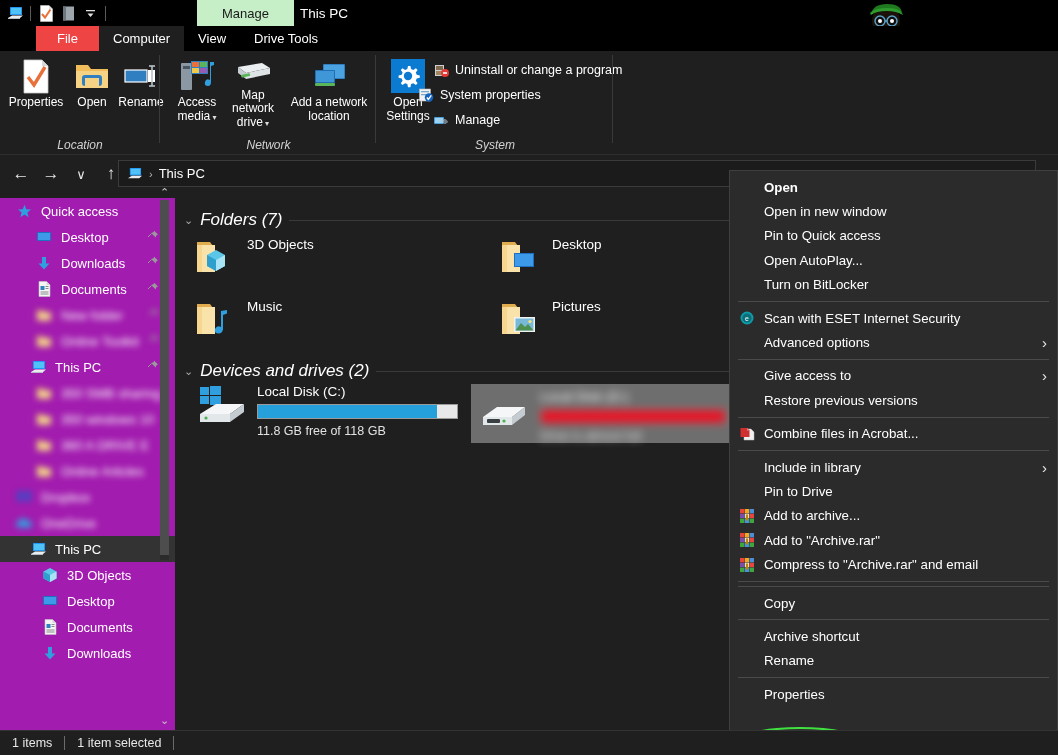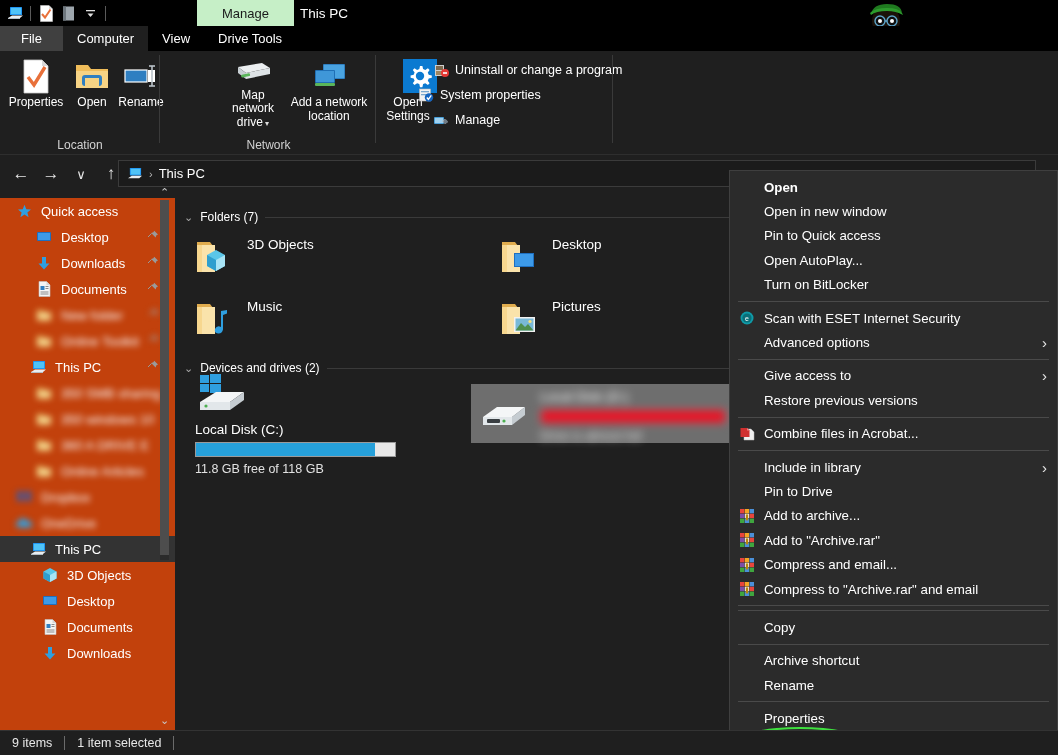--- a/index.html
+++ b/index.html
@@ -43,33 +43,33 @@
   
   .ribbon-tabs {
     position: absolute; left: 0; top: 26px; width: 1058px; height: 25px;
     background: #000000;
     display: flex; align-items: stretch;
   }
   .rtab {
     display: flex; align-items: center; justify-content: center;
     font-size: 13px; color: #ffffff; padding: 0 14px; height: 25px;
   }
-  .rtab.file { background: #404040; min-width: 63px; }
+  .rtab.file { background: #ef4444; min-width: 63px; margin-left: 36px; }
   .rtab.active { background: #1f1f1f; min-width: 77px; }
 
   
   .ribbon {
     position: absolute; left: 0; top: 51px; width: 1058px; height: 104px;
     background: #1f1f1f;
     border-bottom: 1px solid #2e2e2e;
   }
   .rgroup { position: absolute; top: 0; height: 104px; }
   .rgroup .grp-label {
     position: absolute; bottom: 3px; left: 0; width: 100%;
-    text-align: center; font-size: 12px; color: #d2d2d2;
+    text-align: center; font-size: 12px; color: #d2d2d2; font-style: italic;
   }
   .rgroup .grp-div {
     position: absolute; right: 0; top: 4px; width: 1px; height: 88px; background: #3a3a3a;
   }
   .big-btn {
     position: absolute; top: 5px; width: 68px; height: 74px;
     display: flex; flex-direction: column; align-items: center;
     color: #ffffff; font-size: 12px; text-align: center; line-height: 1.15;
   }
   .big-btn .bico { height: 40px; display: flex; align-items: center; justify-content: center; }
@@ -94,21 +94,21 @@
     position: absolute; left: 118px; top: 160px; width: 918px; height: 27px;
     background: #1b1b1b; border: 1px solid #3b3b3b;
     display: flex; align-items: center; padding-left: 8px; gap: 6px;
     font-size: 13px; color: #ffffff;
   }
   .crumb-sep { color: #b9b9b9; font-size: 11px; }
 
   
   .sidebar {
     position: absolute; left: 0; top: 198px; width: 175px; height: 532px;
-    background: #c2410c; overflow: hidden;
+    background: #a21caf; overflow: hidden;
   }
   .navrow {
     height: 26px; display: flex; align-items: center;
     font-size: 13px; color: #ffffff; position: relative;
   }
   .navrow .nico { width: 20px; height: 18px; display: flex; align-items: center; justify-content: center; margin-right: 7px; }
   .navrow .pin { position: absolute; right: 16px; color: #9a9a9a; font-size: 12px; }
   .navrow.selected { background: #333333; }
   .navrow.blur { filter: blur(3.2px); }
   .navrow .nlabel { white-space: nowrap; overflow: hidden; }
@@ -122,21 +122,21 @@
     color: #c8c8c8; font-size: 11px; text-align: center;
   }
 
   
   .content {
     position: absolute; left: 176px; top: 198px; width: 882px; height: 532px;
     background: #1f1f1f; overflow: hidden;
   }
   .grp-header { position: absolute; display: flex; align-items: center; gap: 7px; }
   .grp-header .chev { color: #aaaaaa; font-size: 11px; }
-  .grp-header .gname { font-size: 12px; color: #ffffff; white-space: nowrap; }
+  .grp-header .gname { font-size: 17px; color: #ffffff; white-space: nowrap; font-style: italic; }
   .grp-header .gline { height: 1px; background: #3a3a3a; }
 
   .tile { position: absolute; display: flex; align-items: flex-start; }
   .tile .ticon { width: 50px; height: 48px; display: flex; align-items: center; justify-content: center; }
   .tile .tname { font-size: 13.5px; color: #ffffff; padding-top: 3px; padding-left: 6px; white-space: nowrap; }
 
   .drive { position: absolute; display: flex; align-items: flex-start; }
   .drive .dicon { width: 62px; height: 50px; display: flex; align-items: center; justify-content: center; }
   .drive .dbody { padding-left: 4px; padding-top: 2px; }
   .drive .dname { font-size: 13.5px; color: #ffffff; white-space: nowrap; }
@@ -293,20 +293,37 @@
             <line x1="26" y1="23" x2="32" y2="23" stroke="#b9c2c8" stroke-width="1.6"></line>
           </svg>
         </div>
         <div class="blab">Rename</div>
       </div>
       <div class="grp-label">Location</div>
       <div class="grp-div"></div>
     </div>
 
     <div class="rgroup" style="left:161px; width:215px;">
+      <div class="big-btn" style="left:2px;">
+        <div class="bico">
+          <svg width="40" height="36" viewBox="0 0 40 36">
+            <rect x="4" y="5" width="11" height="27" rx="1" fill="#8b98a3"></rect>
+            <rect x="6" y="8" width="7" height="3" fill="#4a555f"></rect>
+            <rect x="14" y="3" width="17" height="13" fill="#2f7fc1"></rect>
+            <rect x="15" y="4" width="7" height="5" fill="#e8703a"></rect>
+            <rect x="23" y="4" width="7" height="5" fill="#5ab55a"></rect>
+            <rect x="15" y="10" width="7" height="5" fill="#f2c94c"></rect>
+            <rect x="23" y="10" width="7" height="5" fill="#9b59b6"></rect>
+            <path d="M33 4 L33 22 q-4 -2 -5 2 q-1 4 3 4 q3 0 3 -4 L34 8 L37 7 L37 4 Z" fill="#2f9fe0"></path>
+          </svg>
+        </div>
+        <div class="blab">
+          <span>Access media</span><span class="caret"> ▾</span>
+        </div>
+      </div>
       <div class="big-btn" style="left:58px;">
         <div class="bico">
           <svg width="42" height="28" viewBox="0 0 42 28">
             <path d="M6 9 L30 5 L38 10 L14 15 Z" fill="#eceff1"></path>
             <path d="M6 9 L14 15 L14 21 L6 15 Z" fill="#c7ced3"></path>
             <path d="M14 15 L38 10 L38 16 L14 21 Z" fill="#dee3e6"></path>
             <rect x="9" y="16" width="9" height="3" rx="1" fill="#5ab55a" transform="rotate(-12 13 17)"></rect>
           </svg>
         </div>
         <div class="blab">
@@ -323,21 +340,21 @@
             <rect x="6" y="22" width="20" height="3" rx="1" fill="#5ab55a"></rect>
           </svg>
         </div>
         <div class="blab">Add a network location</div>
       </div>
       <div class="grp-label">Network</div>
       <div class="grp-div"></div>
     </div>
 
     <div class="rgroup" style="left:377px; width:236px;">
-      <div class="big-btn" style="left:2px; width:58px;align-items:flex-end;">
+      <div class="big-btn" style="left:2px; width:58px;">
         <div class="bico">
           <svg width="34" height="34" viewBox="0 0 34 34">
             <rect x="0" y="0" width="34" height="34" fill="#0b7ad1"></rect>
             <path d="M17 7 l2.4 0 .7 3.1 2.2 .9 2.6-1.8 1.7 1.7 -1.8 2.6 .9 2.2 3.1 .7 0 2.4 -3.1 .7 -.9 2.2 1.8 2.6 -1.7 1.7 -2.6-1.8 -2.2 .9 -.7 3.1 -2.4 0 -.7-3.1 -2.2-.9 -2.6 1.8 -1.7-1.7 1.8-2.6 -.9-2.2 -3.1-.7 0-2.4 3.1-.7 .9-2.2 -1.8-2.6 1.7-1.7 2.6 1.8 2.2-.9 Z" fill="#ffffff"></path>
             <circle cx="17" cy="17" r="4.2" fill="#0b7ad1"></circle>
           </svg>
         </div>
         <div class="blab">
           <span>Open Settings</span>
         </div>
@@ -370,20 +387,21 @@
         <div class="sico">
           <svg width="16" height="16" viewBox="0 0 16 16">
             <rect x="1" y="5" width="10" height="7" rx="1" fill="#4a9fd8"></rect>
             <rect x="2" y="6" width="8" height="5" fill="#9ed0ef"></rect>
             <path d="M9 9 l3 -2 l3 3 l-3 2 Z" fill="#b0b8bf"></path>
             <circle cx="12.5" cy="9.5" r="2" fill="#6e7a85"></circle>
           </svg>
         </div>
         <span>Manage</span>
       </div>
+      <div class="grp-label">System</div>
       <div class="grp-div"></div>
     </div>
   </div>
 
   <div class="addrbar">
     <div class="navbtn" style="margin-left:6px;">
       <span>←</span>
     </div>
     <div class="navbtn">
       <span>→</span>
@@ -676,21 +694,21 @@
       </div>
       <span class="tname">Pictures</span>
     </div>
 
     <div class="grp-header" style="left:8px; top:163px; width:860px;">
       <span class="chev">⌄</span>
       <span class="gname">Devices and drives (2)</span>
       <span class="gline" style="flex:1;"></span>
     </div>
 
-    <div class="drive" style="left:15px; top:172px;flex-direction:column;">
+    <div class="drive" style="left:15px; top:184px;">
       <div class="dicon">
         <svg width="56" height="46" viewBox="0 0 56 46">
           <rect x="6" y="3" width="9" height="8" fill="#2f9fe0"></rect>
           <rect x="16" y="2" width="11" height="9" fill="#2f9fe0"></rect>
           <rect x="6" y="12" width="9" height="8" fill="#2f9fe0"></rect>
           <rect x="16" y="12" width="11" height="9" fill="#2f9fe0"></rect>
           <path d="M6 30 L22 20 L50 20 L36 30 Z" fill="#f4f6f7"></path>
           <path d="M6 30 L36 30 L36 38 L6 38 Z" fill="#e2e7ea"></path>
           <path d="M36 30 L50 20 L50 28 L36 38 Z" fill="#c5ccd1"></path>
           <circle cx="12" cy="34" r="1.6" fill="#4caf50"></circle>
@@ -836,37 +854,20 @@
               <rect x="9.6" y="0" width="4.4" height="4.4" fill="#4a90d9"></rect>
               <rect x="0" y="4.8" width="4.4" height="4.4" fill="#7b4ea8"></rect>
               <rect x="4.8" y="4.8" width="4.4" height="4.4" fill="#f2f2f2"></rect>
               <rect x="9.6" y="4.8" width="4.4" height="4.4" fill="#e8453c"></rect>
               <rect x="0" y="9.6" width="4.4" height="4.4" fill="#3fa63f"></rect>
               <rect x="4.8" y="9.6" width="4.4" height="4.4" fill="#4a90d9"></rect>
               <rect x="9.6" y="9.6" width="4.4" height="4.4" fill="#3fa63f"></rect>
               <rect x="5.8" y="5.4" width="2.4" height="6" fill="#b8860b"></rect>
             </svg>
           </span>
-          <span class="mlabel">Compress and email...</span>
-        </div>
-        <div class="mi">
-          <span class="mico">
-            <svg width="14" height="14" viewBox="0 0 14 14">
-              <rect x="0" y="0" width="4.4" height="4.4" fill="#e8453c"></rect>
-              <rect x="4.8" y="0" width="4.4" height="4.4" fill="#f5a623"></rect>
-              <rect x="9.6" y="0" width="4.4" height="4.4" fill="#4a90d9"></rect>
-              <rect x="0" y="4.8" width="4.4" height="4.4" fill="#7b4ea8"></rect>
-              <rect x="4.8" y="4.8" width="4.4" height="4.4" fill="#f2f2f2"></rect>
-              <rect x="9.6" y="4.8" width="4.4" height="4.4" fill="#e8453c"></rect>
-              <rect x="0" y="9.6" width="4.4" height="4.4" fill="#3fa63f"></rect>
-              <rect x="4.8" y="9.6" width="4.4" height="4.4" fill="#4a90d9"></rect>
-              <rect x="9.6" y="9.6" width="4.4" height="4.4" fill="#3fa63f"></rect>
-              <rect x="5.8" y="5.4" width="2.4" height="6" fill="#b8860b"></rect>
-            </svg>
-          </span>
           <span class="mlabel">Compress to "Archive.rar" and email</span>
         </div>
         <div class="msep"></div>
         <div class="msep"></div>
         <div class="mi">
           <span class="mico"></span>
           <span class="mlabel">Copy</span>
         </div>
         <div class="msep"></div>
         <div class="mi">
@@ -881,19 +882,19 @@
         <div class="mi">
           <span class="mico"></span>
           <span class="mlabel">Properties</span>
         </div>
       </div>
   </div>
   <div class="highlight-ring"></div>
   <div class="watermark">wsxdn.com</div>
 
   <div class="statusbar">
-    <span style="margin-left:12px;">9 items</span>
+    <span style="margin-left:12px;">1 items</span>
     <span class="sdiv"></span>
     <span>1 item selected</span>
     <span class="sdiv"></span>
   </div>
 
 </div>
 
 </body></html>

